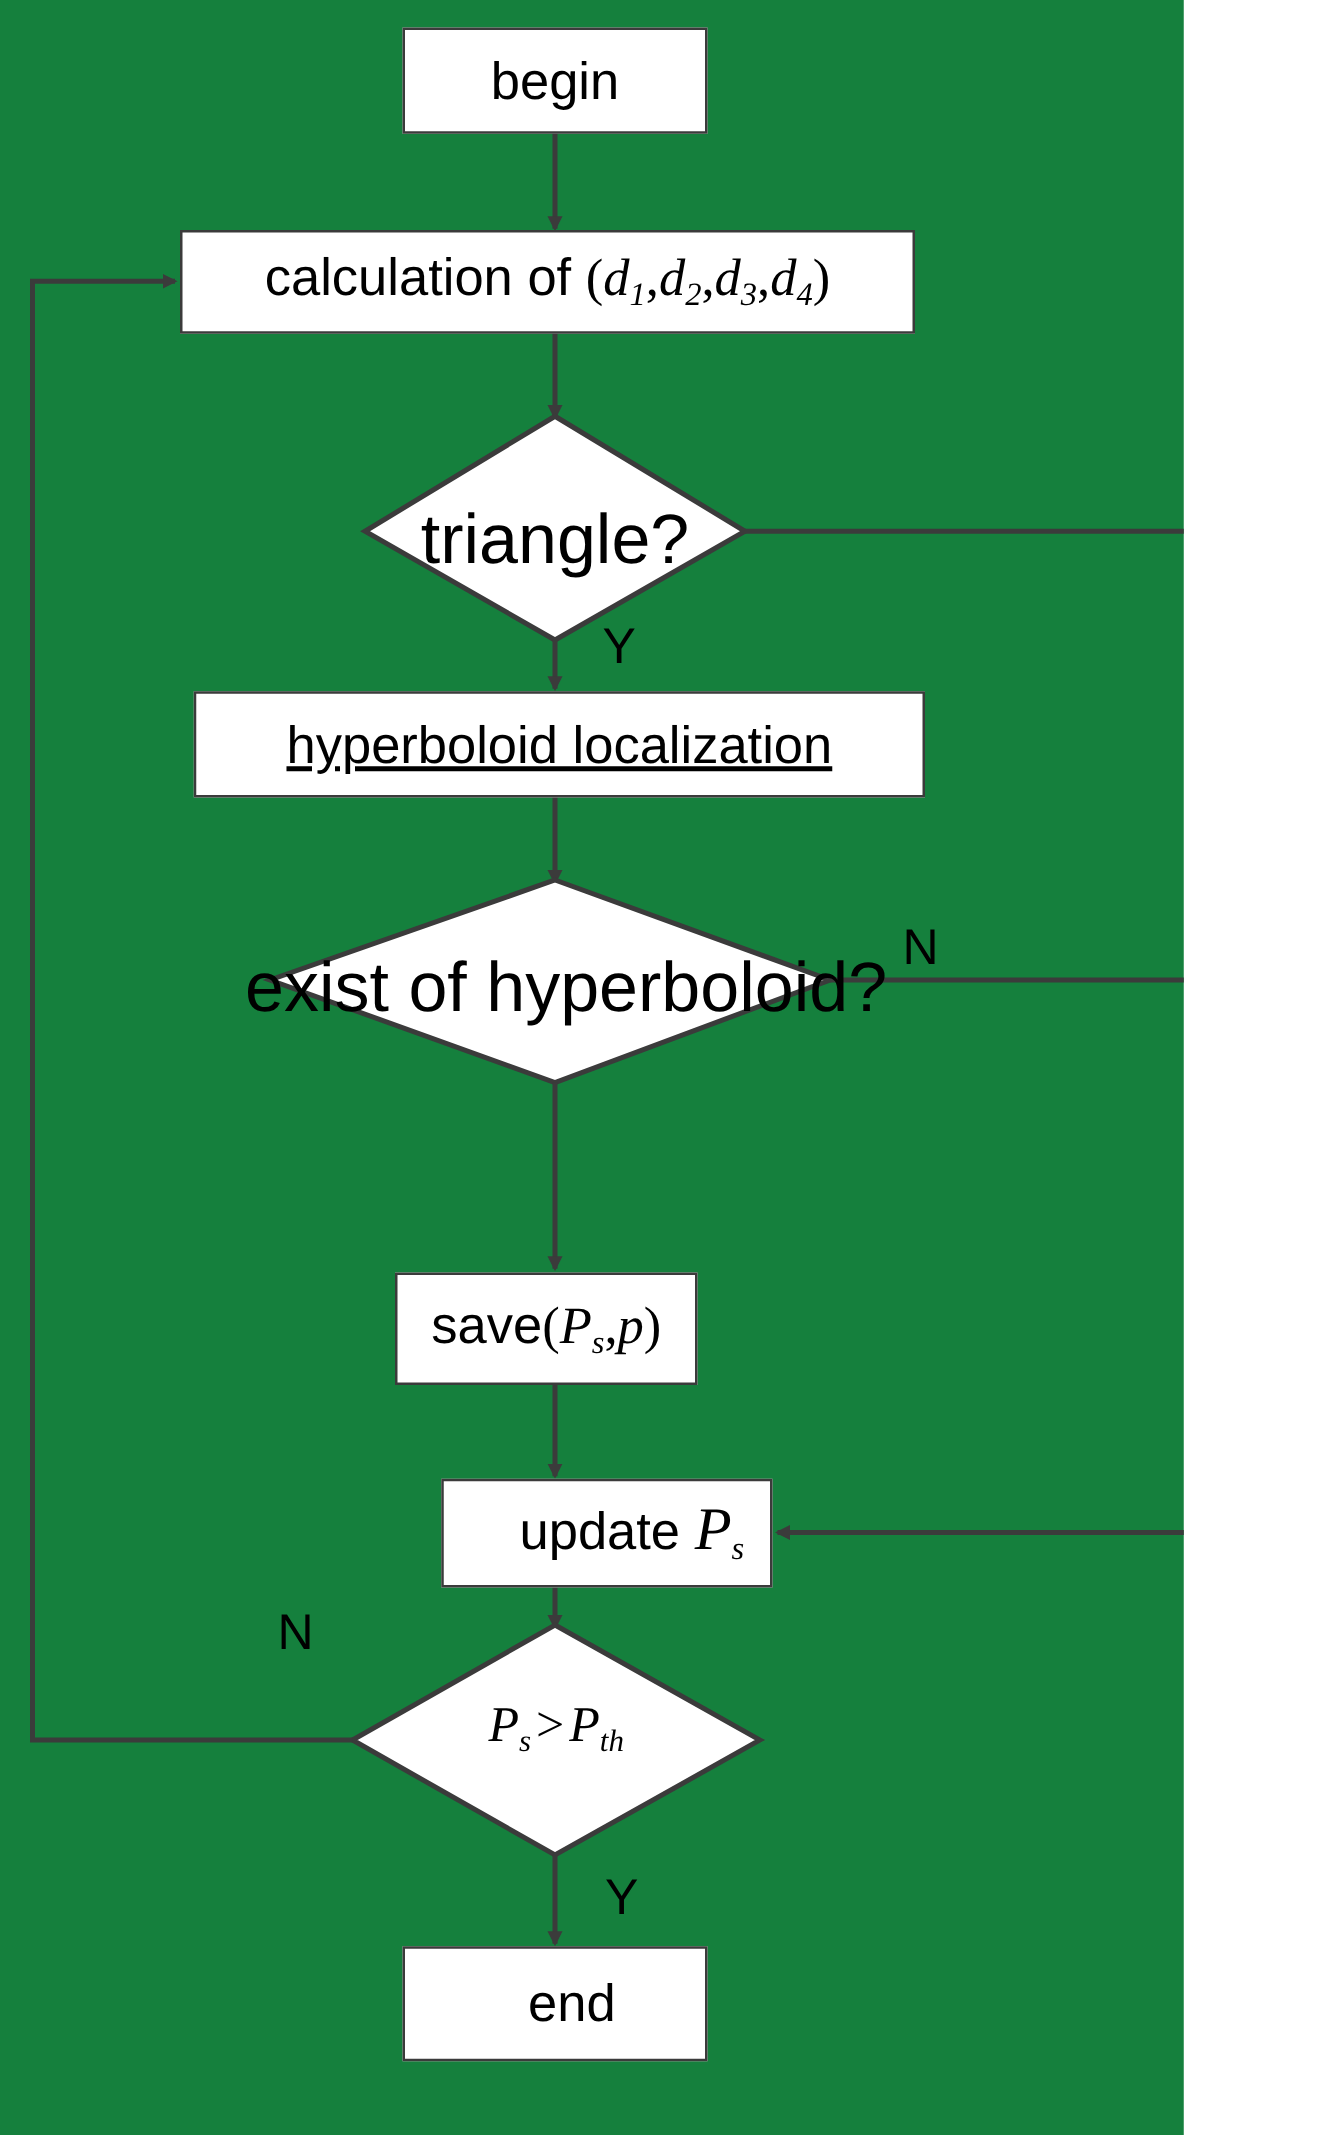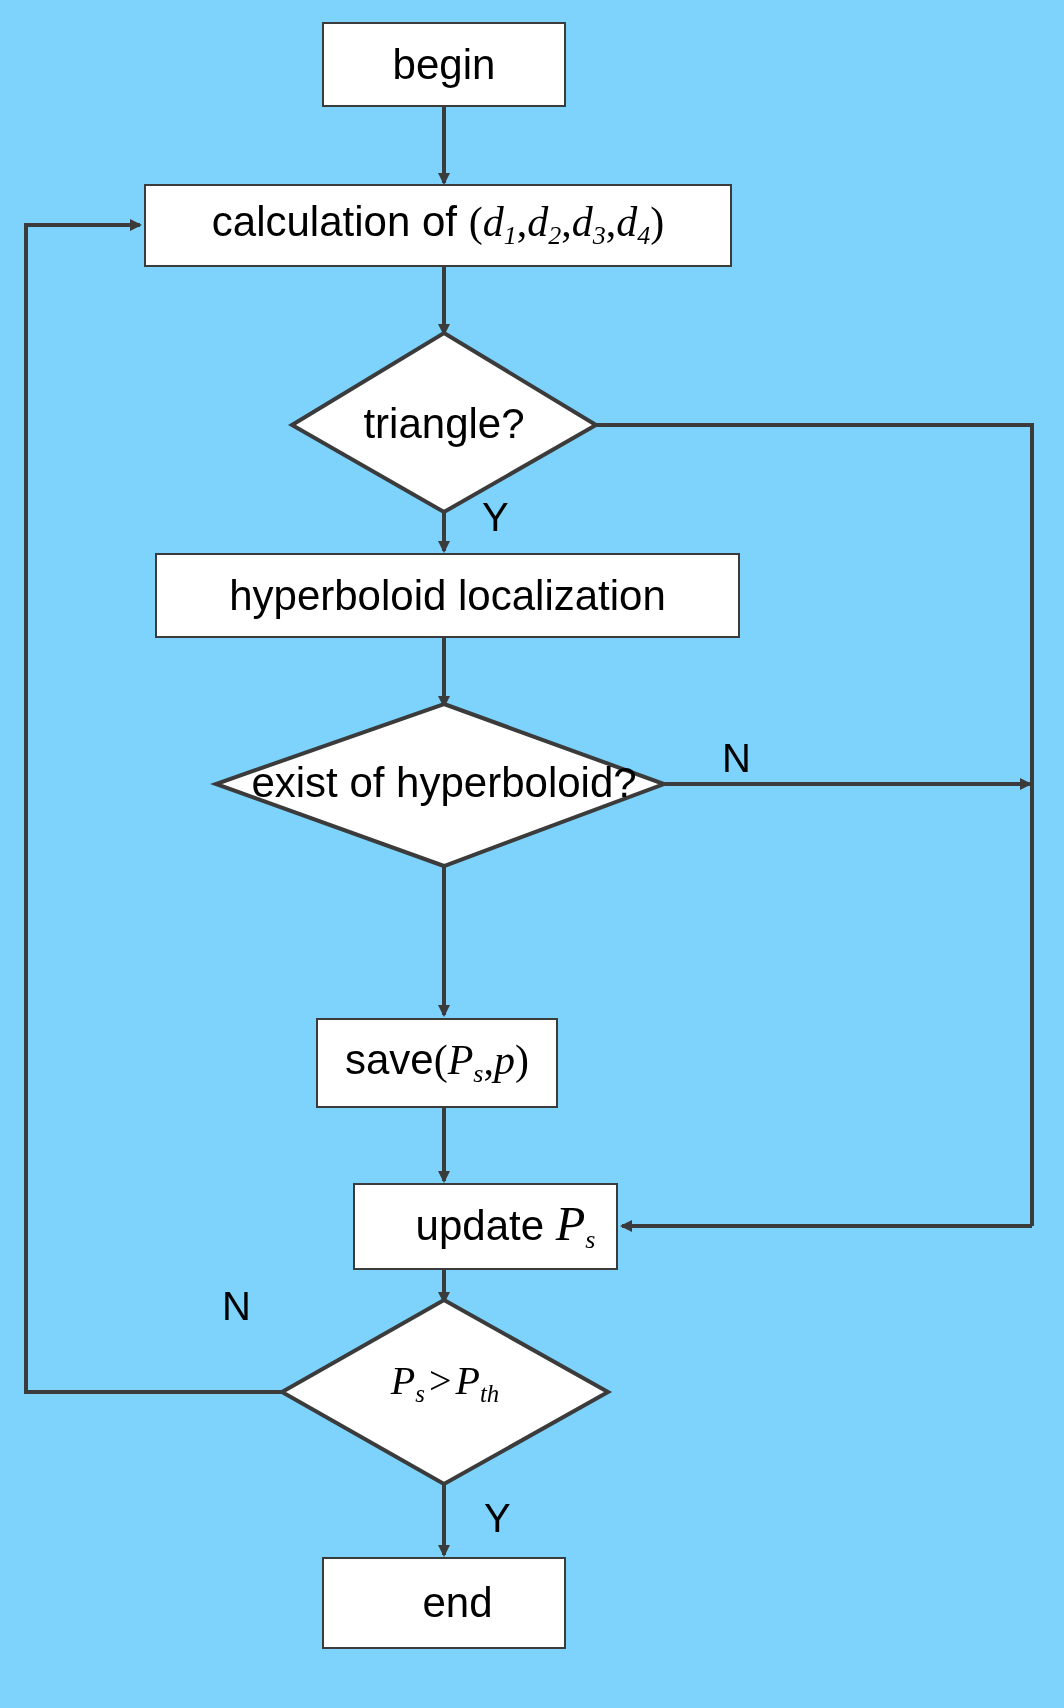--- a/index.html
+++ b/index.html
@@ -1,21 +1,21 @@
 <!DOCTYPE html>
 <html><head>
 <meta charset="utf-8">
 <style>
   html,body{margin:0;padding:0;background:#ffffff;}
   body{font-family:"Liberation Sans", sans-serif;}
   #canvas{
     position:relative;
-    width:1064px;
+    width:947px;
     height:1708px;
-    background:#7dd3fc;
+    background:#15803d;
     overflow:hidden;
   }
   svg.wires{
     position:absolute;
     left:0;top:0;
     width:1064px;
     height:1708px;
     pointer-events:none;
   }
   .node{
@@ -33,21 +33,21 @@
   .box-label{
     font-family:"Liberation Sans", sans-serif;
     font-size:42px;
     line-height:1;
     white-space:nowrap;
     color:#000000;
   }
   .diamond-label{
     position:absolute;
     font-family:"Liberation Sans", sans-serif;
-    font-size:42px;
+    font-size:56px;
     line-height:1;
     white-space:nowrap;
     color:#000000;
     text-align:center;
   }
   .edge-label{
     position:absolute;
     font-family:"Liberation Sans", sans-serif;
     font-size:40px;
     line-height:1;
@@ -130,21 +130,21 @@
   </div>
 
   <div class="node box" style="left:144px; top:184px; width:588px; height:83px;">
     <span class="box-label">
       <span>calculation of </span><span class="mparen">(</span><span class="mi">d</span><span class="msub">1</span><span class="mcomma">,</span><span class="mi">d</span><span class="msub">2</span><span class="mcomma">,</span><span class="mi">d</span><span class="msub">3</span><span class="mcomma">,</span><span class="mi">d</span><span class="msub">4</span><span class="mparen">)</span>
     </span>
   </div>
 
   <div class="diamond-label" style="left:292px; top:403px; width:304px;">triangle?</div>
 
-  <div class="node box" style="left:155px; top:553px; width:585px; height:85px;">
+  <div class="node box" style="left:155px; top:553px; width:585px; height:85px;text-decoration:underline;">
     <span class="box-label">hyperboloid localization</span>
   </div>
 
   <div class="diamond-label" style="left:196px; top:762px; width:496px;">exist of hyperboloid?</div>
 
   <div class="node box" style="left:316px; top:1018px; width:242px; height:90px;text-align:right;">
     <span class="box-label">
       <span>save</span><span class="mparen">(</span><span class="mi">P</span><span class="msub">s</span><span class="mcomma">,</span><span class="mi">p</span><span class="mparen">)</span>
     </span>
   </div>

